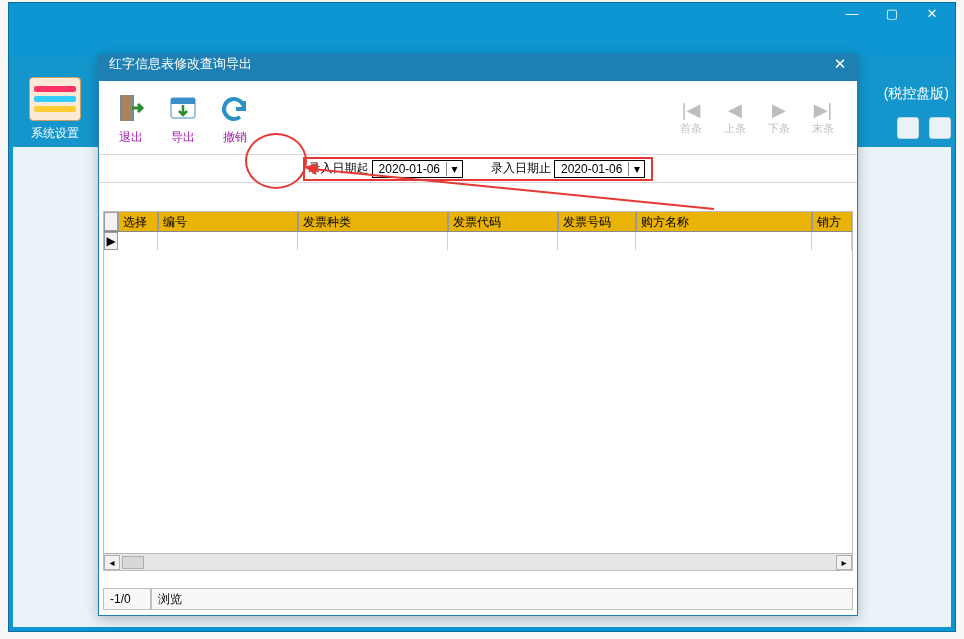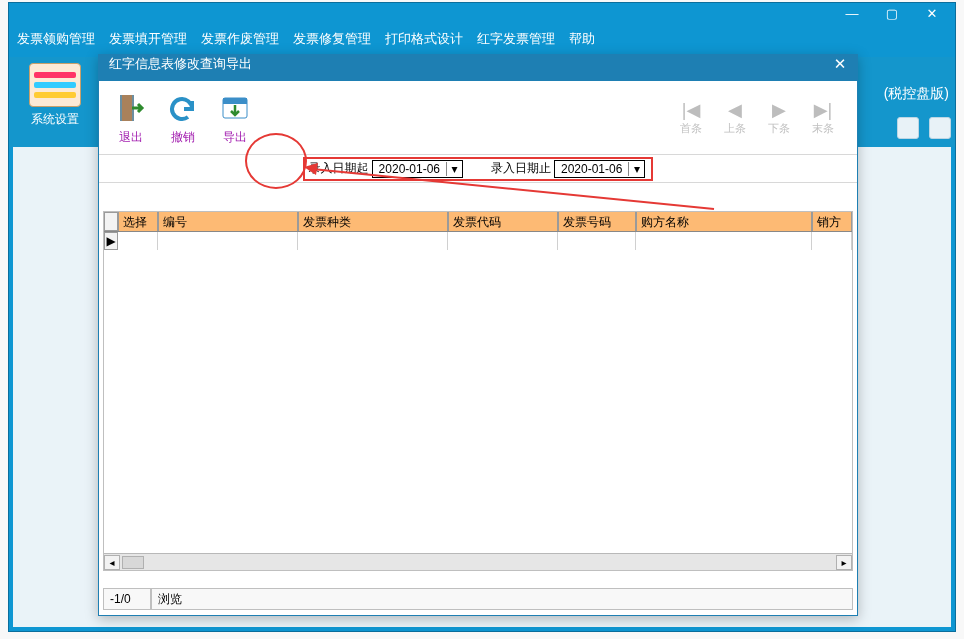--- a/index.html
+++ b/index.html
@@ -38,21 +38,21 @@
     color: #fff; font-size: 13px;
   }
   .outer-menu .mitem { margin-right: 14px; cursor: pointer; }
   .outer-tools {
     position: absolute;
     top: 54px; left: 0;
     width: 100%; height: 90px;
     background: #1496cc;
   }
   .sys-set {
-    position: absolute; left: 10px; top: 6px;
+    position: absolute; left: 10px; top: 20px;
     width: 72px; text-align: center; color: #fff; font-size: 12px;
   }
   .sys-icon {
     width: 52px; height: 44px; margin: 0 auto 4px;
     background: #fcead6;
     border-radius: 4px; border: 1px solid #c9a06a;
     display: flex; flex-direction: column; justify-content: space-evenly;
     padding: 4px;
   }
   .sys-bar { height: 6px; border-radius: 2px; }
@@ -141,21 +141,21 @@
   .arrow-annot {
     position: absolute; left: 205px; top: 106px;
     width: 420px; height: 60px; pointer-events: none;
   }
 
   
   .grid-wrap { position: absolute; left: 4px; right: 4px; top: 156px; bottom: 44px; background:#fff; border:1px solid #bfbfbf; }
   .grid-head { display:flex; height:20px; background:#fdfdfd; border-bottom:1px solid #888; }
   .gh {
     border:1px solid #9a9a9a; border-top:none; border-bottom:none;
-    font-size:12px; padding:2px 4px; background:#fdba74; white-space:nowrap;
+    font-size:12px; padding:2px 4px; background:#eab308; white-space:nowrap;
     overflow:hidden;
   }
   .grid-row { display:flex; height:18px; }
   .gc { border-right:1px solid #d0d0d0; height:100%; }
   .row-mark {
     width:14px; border:1px solid #9a9a9a; background:#f3f3f3;
     display:flex; align-items:center; justify-content:center;
   }
   .hscroll {
     position:absolute; left:0; right:0; bottom:0; height:17px;
@@ -175,29 +175,20 @@
   }
 </style>
 </head>
 <body>
 
 <div class="outer-window">
   <div class="outer-title">
     <div class="win-btn">—</div>
     <div class="win-btn">▢</div>
     <div class="win-btn">✕</div>
-  </div>
-  <div class="outer-menu">
-    <span class="mitem">发票领购管理</span>
-    <span class="mitem">发票填开管理</span>
-    <span class="mitem">发票作废管理</span>
-    <span class="mitem">发票修复管理</span>
-    <span class="mitem">打印格式设计</span>
-    <span class="mitem">红字发票管理</span>
-    <span class="mitem">帮助</span>
   </div>
   <div class="outer-tools">
     <div class="sys-set">
       <div class="sys-icon">
         <div class="sys-bar" style="background:#f36;"></div>
         <div class="sys-bar" style="background:#3cf;"></div>
         <div class="sys-bar" style="background:#fc3;"></div>
       </div>
       <div>系统设置</div>
     </div>
@@ -224,35 +215,35 @@
             <rect x="6" y="4" width="14" height="26" fill="#6b8ea0"></rect>
             <rect x="8" y="4" width="10" height="26" fill="#a9815b"></rect>
             <path d="M18 17 h10 M24 13 l4 4 -4 4" stroke="#2e8b2e" stroke-width="3" fill="none"></path>
           </svg>
       </div>
       <div>退出</div>
     </div>
     <div class="tbtn">
       <div class="ibox">
         <svg width="34" height="34" viewBox="0 0 34 34">
-            <path d="M26 18 a10 10 0 1 0 -4 8" fill="none" stroke="#2a91c7" stroke-width="4"></path>
-            <path d="M26 10 v8 h-8" fill="none" stroke="#2a91c7" stroke-width="4"></path>
-          </svg>
-      </div>
-      <div>撤销</div>
-    </div>
-    <div class="tbtn">
-      <div class="ibox">
-        <svg width="34" height="34" viewBox="0 0 34 34">
             <rect x="5" y="7" width="24" height="20" rx="2" fill="#fff" stroke="#3b8ec8"></rect>
             <rect x="5" y="7" width="24" height="6" fill="#3b8ec8"></rect>
             <path d="M17 14 v10 M13 20 l4 4 4-4" stroke="#2e8b2e" stroke-width="2.5" fill="none"></path>
           </svg>
       </div>
       <div>导出</div>
+    </div>
+    <div class="tbtn">
+      <div class="ibox">
+        <svg width="34" height="34" viewBox="0 0 34 34">
+            <path d="M26 18 a10 10 0 1 0 -4 8" fill="none" stroke="#2a91c7" stroke-width="4"></path>
+            <path d="M26 10 v8 h-8" fill="none" stroke="#2a91c7" stroke-width="4"></path>
+          </svg>
+      </div>
+      <div>撤销</div>
     </div>
 
     <div class="nav-group">
       <div class="nbtn">
           <div class="nicon">|◀</div>
           <div>首条</div>
         </div>
       <div class="nbtn">
           <div class="nicon">◀</div>
           <div>上条</div>

